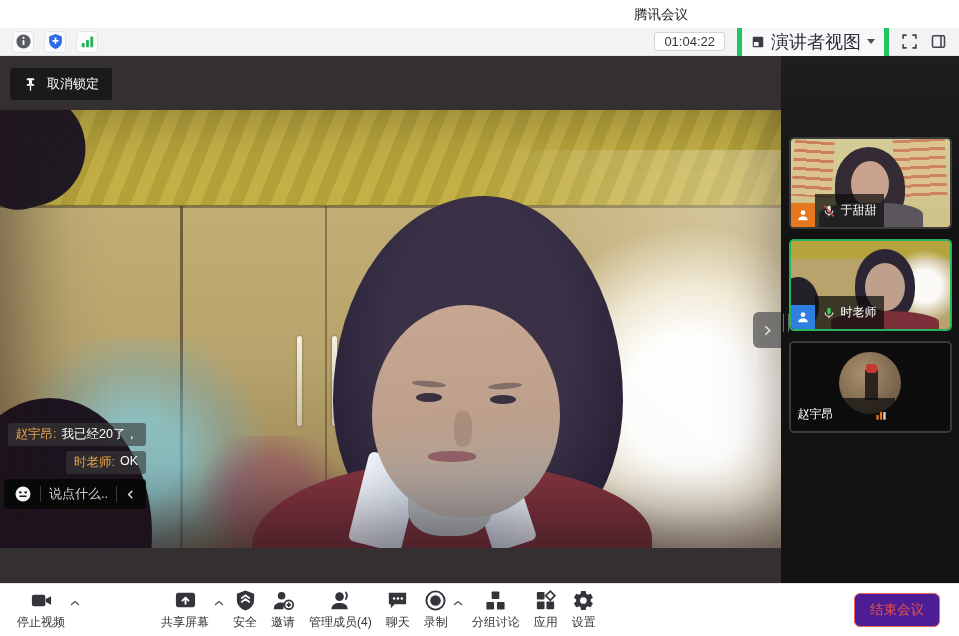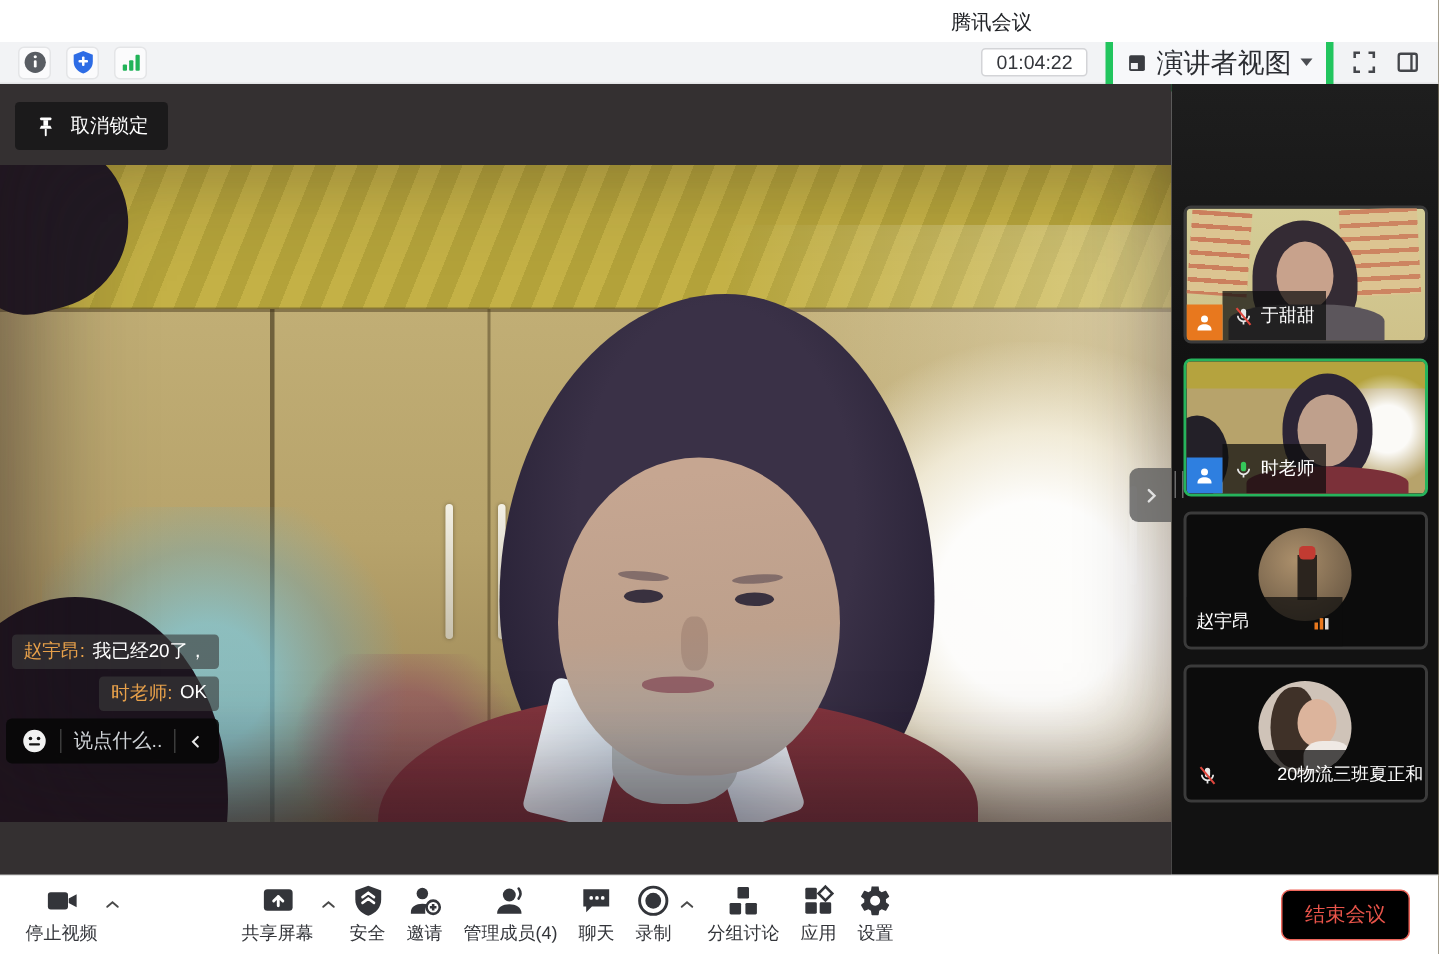--- a/index.html
+++ b/index.html
@@ -146,21 +146,21 @@
 
   
   .bbar { height:53px; flex:none; background:#fff; border-top:1px solid #e4e4e4;
     display:flex; align-items:center; padding:0 10px; }
   .bgroup { display:flex; align-items:center; }
   .tbtn { display:flex; flex-direction:column; align-items:center; justify-content:center; gap:2px;
     padding:2px 7px; color:#33353a; font-size:12px; cursor:pointer; white-space:nowrap; }
   .tbtn svg { width:23px; height:23px; }
   .caret { color:#4a4a4a; margin:0 1px 14px -3px; }
   .gap-share { margin-left:72px; }
-  .endbtn { margin-left:auto; margin-right:9px; border:1.5px solid #ef675c; color:#e8544a; background:#000000;
+  .endbtn { margin-left:auto; margin-right:9px; border:1.5px solid #ef675c; color:#e8544a; background:#4c1d95;
     border-radius:6px; padding:7px 15px; font-size:13.5px; cursor:pointer;
     font-family:"Liberation Sans","DejaVu Sans",sans-serif; }
   .icn { display:inline-flex; }
 </style>
 </head>
 <body>
 
 <div class="app">
 
   <div class="titlebar">
@@ -352,36 +352,20 @@
         <div class="nstrip off0">
           <span>赵宇昂</span>
           <svg width="14" height="14" viewBox="0 0 24 24">
             <rect x="4" y="12" width="4" height="8" fill="#e8781e"></rect>
             <rect x="10" y="7" width="4" height="13" fill="#e8781e"></rect>
             <rect x="16" y="7" width="4" height="13" fill="#dadada"></rect>
           </svg>
         </div>
       </div>
 
-      <div class="thumb">
-        <div class="avatar av4">
-          <div class="hhair"></div>
-            <div class="hface"></div>
-            <div class="sleeve"></div>
-        </div>
-        <div class="nstrip off0">
-          <svg width="14" height="14" viewBox="0 0 24 24">
-            <rect x="9" y="3" width="6" height="11" rx="3" fill="#e8e8e8"></rect>
-            <path d="M5.5 11a6.5 6.5 0 0 0 13 0" fill="none" stroke="#e8e8e8" stroke-width="2"></path>
-            <line x1="12" y1="17.5" x2="12" y2="21" stroke="#e8e8e8" stroke-width="2"></line>
-            <line x1="4" y1="2.5" x2="20" y2="21.5" stroke="#e0473d" stroke-width="2.4"></line>
-          </svg>
-          <span>20物流三班夏正和</span>
-        </div>
-      </div>
     </div>
   </div>
 
   <div class="bbar">
 
 
     <div class="bgroup">
       <div class="tbtn">
         <svg viewBox="0 0 24 24" fill="#33353a">
           <rect x="2" y="6" width="14" height="12" rx="2"></rect>

